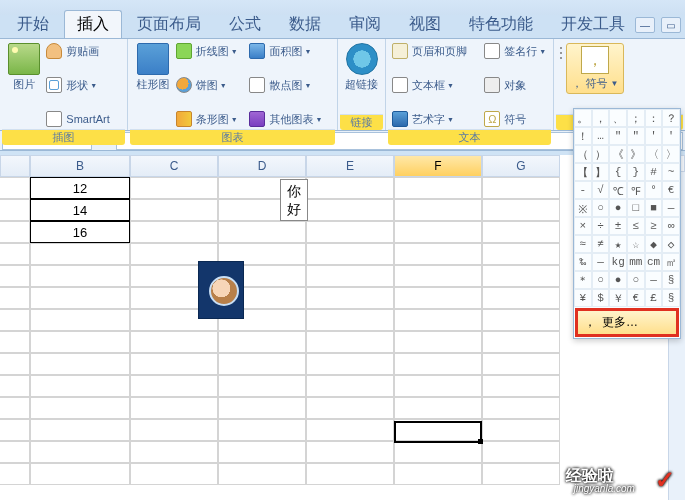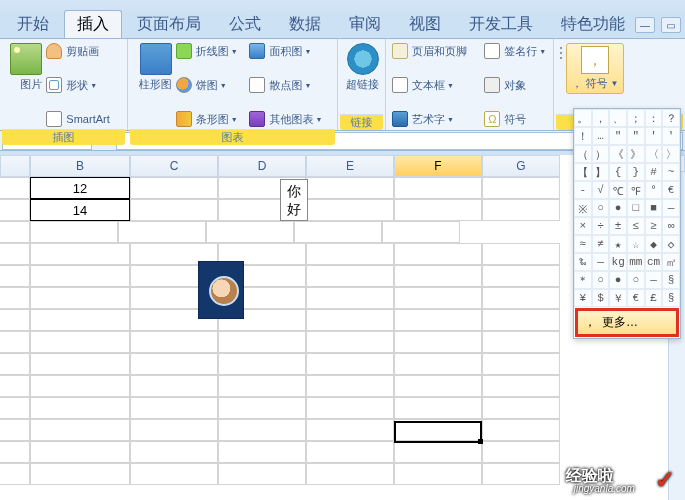--- a/index.html
+++ b/index.html
@@ -14,21 +14,21 @@
 .tab.active { background: #f2f6fb; border-color: #9bb8d6; color: #000; }
 .win-ctl { position: absolute; right: 4px; top: 2px; display: flex; gap: 6px; }
 .win-btn { width: 20px; height: 16px; background: #e8f0fa; border: 1px solid #9bb8d6; border-radius: 2px; font-size: 10px; display: flex; align-items: center; justify-content: center; color: #3b5b8b; }
 
 
 .ribbon { height: 92px; background: #eef4fb; border-bottom: 1px solid #9bb8d6; display: flex; position: relative; }
 .group { border-right: 1px solid #c1d4e8; position: relative; display: flex; flex-direction: column; padding: 2px 4px 0 4px; }
 .group-body { flex: 1; display: flex; align-items: flex-start; }
 .group-label { height: 16px; font-size: 11px; color: #5a7aa3; text-align: center; background: #fde047; border-top: 1px solid #d2e0ef; border-radius: 0 0 3px 3px; margin: 0 -2px; }
 
-.big-btn { display: flex; flex-direction: column; align-items: flex-end; width: 42px; padding: 2px 2px; font-size: 11px; color: #3b5b8b; cursor: pointer; }
+.big-btn { display: flex; flex-direction: column; align-items: center; width: 42px; padding: 2px 2px; font-size: 11px; color: #3b5b8b; cursor: pointer; }
 .big-btn .ic { width: 32px; height: 32px; margin-bottom: 2px; }
 .small-stack { display: flex; flex-direction: column; gap: 18px; padding: 2px 2px; }
 .small-btn { display: flex; align-items: center; font-size: 11px; color: #3b5b8b; cursor: pointer; white-space: nowrap; }
 .small-btn .lbl { padding-left: 2px; }
 .small-btn .ic { width: 16px; height: 16px; margin-right: 2px; }
 .small-btn .dd { font-size: 7px; margin-left: 2px; color: #3b5b8b; }
 
 
 .ic { display: inline-block; border-radius: 2px; }
 .ic-img { background: linear-gradient(#b8d98a, #7ab648); border: 1px solid #5a8f2d; position: relative; }
@@ -106,22 +106,22 @@
 <div class="titlebar"></div>
 
 <div class="tabs" style="position:relative">
   <div class="tab">开始</div>
   <div class="tab active">插入</div>
   <div class="tab">页面布局</div>
   <div class="tab">公式</div>
   <div class="tab">数据</div>
   <div class="tab">审阅</div>
   <div class="tab">视图</div>
+  <div class="tab">特色功能</div>
   <div class="tab">开发工具</div>
-  <div class="tab">特色功能</div>
   <div class="win-ctl">
     <div class="win-btn">—</div>
     <div class="win-btn">▭</div>
   </div>
 </div>
 
 <div class="ribbon">
 
   <div class="group" style="width:128px">
     <div class="group-body">
@@ -229,20 +229,21 @@
         <div class="small-btn">
             <span class="ic ic-object"></span>
             <span class="lbl">对象</span>
           </div>
         <div class="small-btn">
             <span class="ic" style="background:#fff;border:1px solid #bfa84a;color:#bfa84a;font-size:11px;text-align:center;line-height:14px">Ω</span>
             <span class="lbl">符号</span>
           </div>
       </div>
     </div>
+    <div class="group-label">文本</div>
   </div>
 
   <div class="group" style="flex:1;border-right:none">
     <div class="group-body">
       <div class="sep-dots">
           <span></span>
           <span></span>
           <span></span>
         </div>
       <div class="symbol-split">
@@ -368,20 +369,21 @@
         <div class="cell cw-A" style="border-left: none;"></div>
         <div class="cell cw-B bordered">14</div>
         <div class="cell cw-C"></div>
         <div class="cell cw-D"></div>
         <div class="cell cw-E"></div>
         <div class="cell cw-F"></div>
         <div class="cell cw-G"></div>
       </div>
       <div class="row">
         <div class="cell cw-A" style="border-left: none;"></div>
+        <div class="cell cw-B bordered">16</div>
         <div class="cell cw-C"></div>
         <div class="cell cw-D"></div>
         <div class="cell cw-E"></div>
         <div class="cell cw-F"></div>
         <div class="cell cw-G"></div>
       </div>
       <div class="row">
         <div class="cell cw-A" style="border-left: none;"></div>
         <div class="cell cw-B"></div>
         <div class="cell cw-C"></div>

